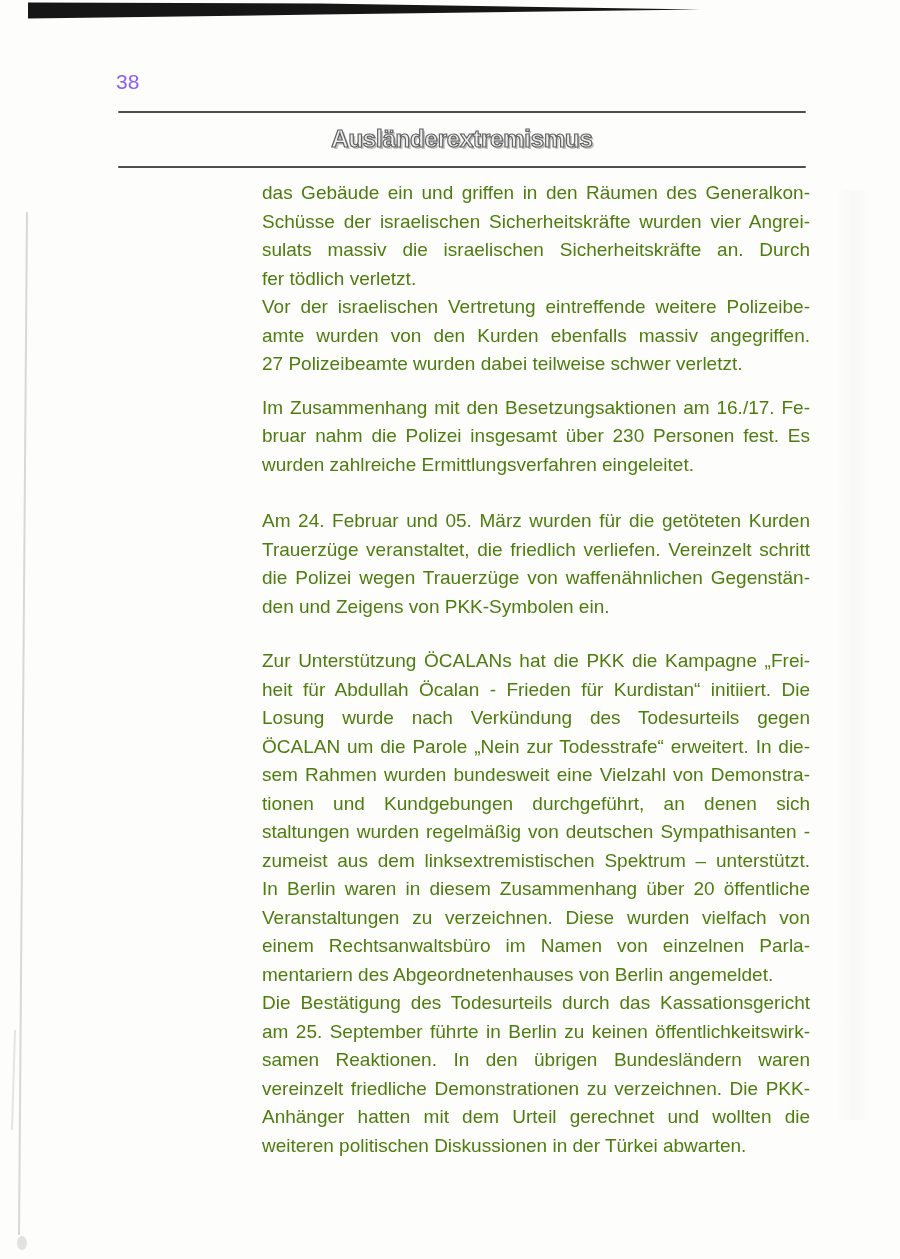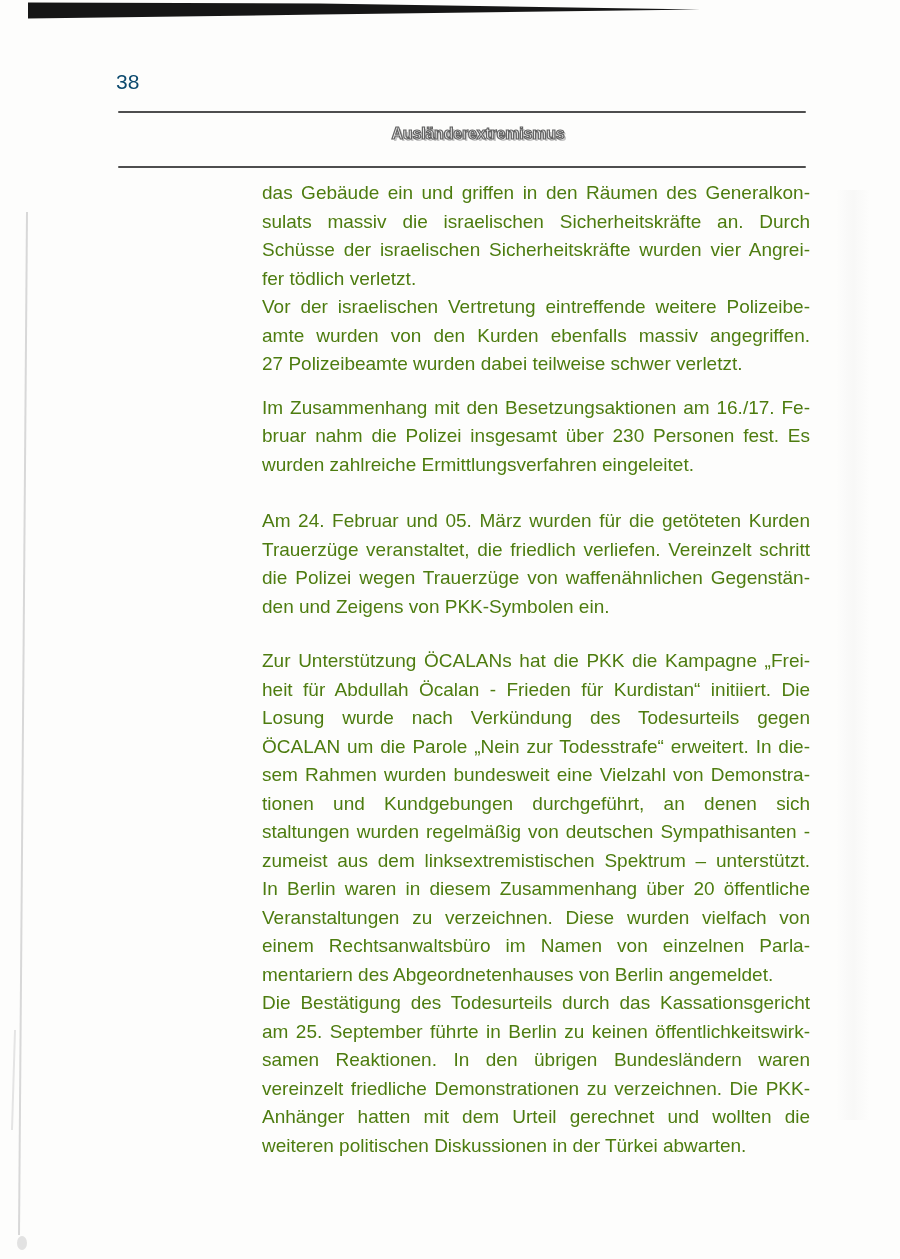--- a/index.html
+++ b/index.html
@@ -29,38 +29,38 @@
   .right-shade {
     position: absolute;
     left: 836px; top: 190px;
     width: 34px; height: 930px;
     background: linear-gradient(to right, rgba(120,120,120,0.00), rgba(120,120,120,0.04), rgba(120,120,120,0.00));
   }
   .pagenum {
     position: absolute;
     left: 116px; top: 70px;
     font-size: 21px;
-    color: #0c4a6e;
+    color: #8b5cf6;
   }
   .rule {
     position: absolute;
     left: 118px;
     width: 688px;
     height: 2px;
     background: #4e4e4e;
     border-radius: 1px;
   }
   .rule.r1 { top: 111px; }
   .rule.r2 { top: 166px; }
   .section-title {
     position: absolute;
-    left: 134px; top: 125px;
+    left: 118px; top: 125px;
     width: 688px;
     text-align: center;
-    font-size: 16px;
+    font-size: 24px;
     font-weight: bold;
     letter-spacing: -0.2px;
     color: #efefef;
     -webkit-text-stroke: 1.2px #626262;
     text-shadow: 2px 2px 0 #c3c3c3;
   }
   .textcol {
     position: absolute;
     left: 262px; top: 179px;
     width: 548px;
@@ -100,22 +100,22 @@
 
   <div class="rule r1"></div>
 
   <div class="section-title">Ausländerextremismus</div>
 
   <div class="rule r2"></div>
 
   <div class="textcol">
       <div class="block">
         <div class="line">das Gebäude ein und griffen in den Räumen des Generalkon-</div>
+        <div class="line">Schüsse der israelischen Sicherheitskräfte wurden vier Angrei-</div>
         <div class="line">sulats massiv die israelischen Sicherheitskräfte an. Durch</div>
-        <div class="line">Schüsse der israelischen Sicherheitskräfte wurden vier Angrei-</div>
         <div class="line left">fer tödlich verletzt.</div>
         <div class="line">Vor der israelischen Vertretung eintreffende weitere Polizeibe-</div>
         <div class="line">amte wurden von den Kurden ebenfalls massiv angegriffen.</div>
         <div class="line left">27 Polizeibeamte wurden dabei teilweise schwer verletzt.</div>
       </div>
       <div class="block">
         <div class="line">Im Zusammenhang mit den Besetzungsaktionen am 16./17. Fe-</div>
         <div class="line">bruar nahm die Polizei insgesamt über 230 Personen fest. Es</div>
         <div class="line left">wurden zahlreiche Ermittlungsverfahren eingeleitet.</div>
       </div>

